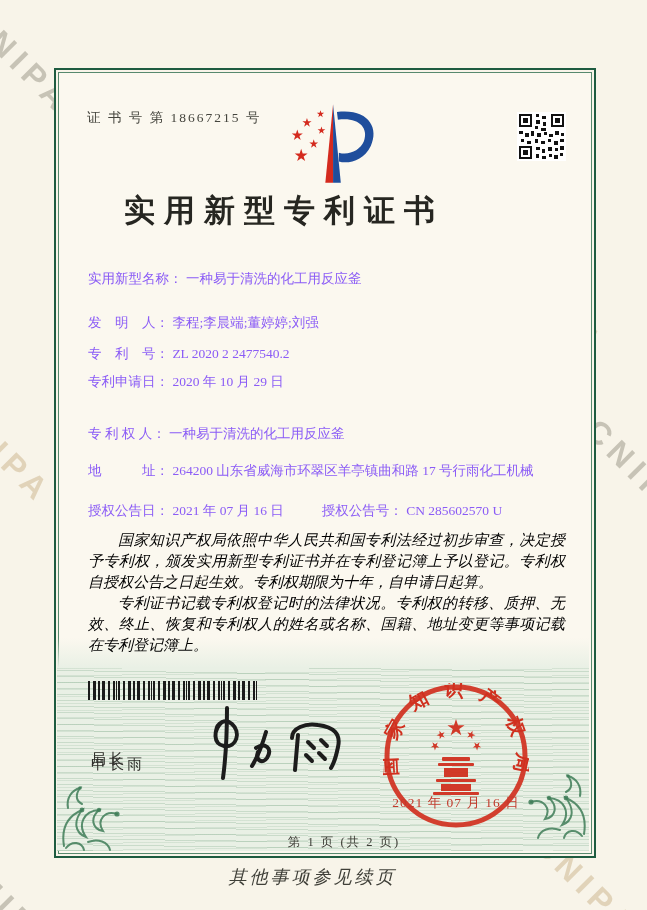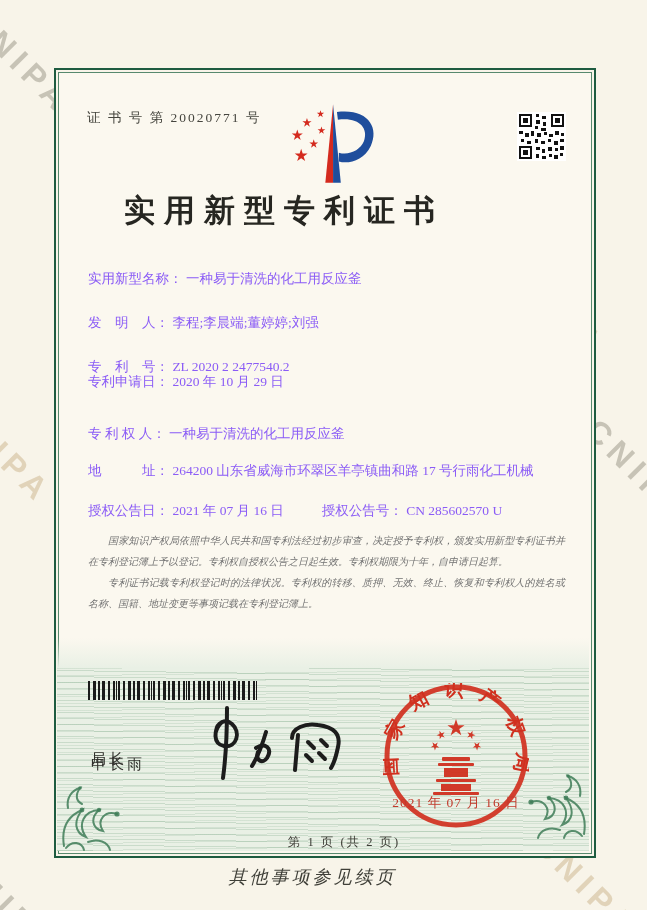--- a/index.html
+++ b/index.html
@@ -44,29 +44,29 @@
 
   
   .cert-no{position:absolute;left:87px;top:109px;font-size:13.5px;letter-spacing:2px;color:#45453e;}
   .logo{position:absolute;left:277px;top:100px;}
   .qr{position:absolute;left:517px;top:112px;}
   .title{position:absolute;left:54px;top:190px;width:460px;text-align:center;
          font-size:31px;font-weight:600;letter-spacing:9px;color:#262621;}
 
   
   .row{position:absolute;left:88px;font-size:13.5px;color:#8b5cf6;white-space:nowrap;}
-  .r0{top:270px;} .r1{top:314px;} .r2{top:358px;} .r3{top:373px;}
+  .r0{top:270px;} .r1{top:314px;} .r2{top:345px;} .r3{top:373px;}
   .r4{top:425px;} .r6{top:502px;}
   .r5{top:461px;width:478px;white-space:normal;line-height:20px;
       padding-left:87px;text-indent:-87px;}
   .gap{display:inline-block;width:38px;}
 
   
-  .paras{position:absolute;left:88px;top:530px;width:477px;font-size:10px;
-         line-height:21px;color:#737373;font-style:italic;text-align:justify;}
+  .paras{position:absolute;left:88px;top:530px;width:477px;font-size:15px;
+         line-height:21px;color:#000000;font-style:italic;text-align:justify;}
   .paras p{margin:0;text-indent:2em;}
 
   
   .barcode{position:absolute;left:88px;top:681px;width:170px;height:19px;
      background-image:
        repeating-linear-gradient(90deg,#1b1b1b 0 2px,transparent 2px 5px),
        repeating-linear-gradient(90deg,#1b1b1b 0 1px,transparent 1px 7px);}
 
   .sig-label{position:absolute;left:91px;font-family:"Liberation Sans","DejaVu Sans",sans-serif;
              font-size:15px;letter-spacing:3px;color:#2e2e2a;}
@@ -126,21 +126,21 @@
       <path d="M30,62 C40,58 50,62 52,70"></path>
     </g>
     <g fill="#3f7d58" opacity="0.85">
       <circle cx="24" cy="30" r="2.4"></circle>
         <circle cx="41" cy="30" r="2.2"></circle>
       <circle cx="59" cy="34" r="2.6"></circle>
         <circle cx="22" cy="8" r="1.8"></circle>
     </g>
   </svg>
 
-  <div class="cert-no">证 书 号 第 20020771 号</div>
+  <div class="cert-no">证 书 号 第 18667215 号</div>
 
   <svg class="logo" width="116" height="88" viewBox="0 0 120 90">
     <defs>
       <path id="lstar" d="M0,-1 L0.225,-0.309 L0.951,-0.309 L0.363,0.118 L0.588,0.809 L0,0.382 L-0.588,0.809 L-0.363,0.118 L-0.951,-0.309 L-0.225,-0.309 Z"></path>
     </defs>
     <path d="M62,12 C94,8 106,28 97,47 C90,62 74,66 64,63 L64,54 C74,57 86,52 90,42 C95,28 84,17 63,20 Z" fill="#1f4e9c"></path>
     <polygon points="58,4 50,85 58,85" fill="#d42a1e"></polygon>
     <polygon points="58,4 58,85 66,85" fill="#1f4e9c"></polygon>
     <g fill="#d42a1e">
       <use href="#lstar" transform="translate(45,14) scale(4)"></use>

